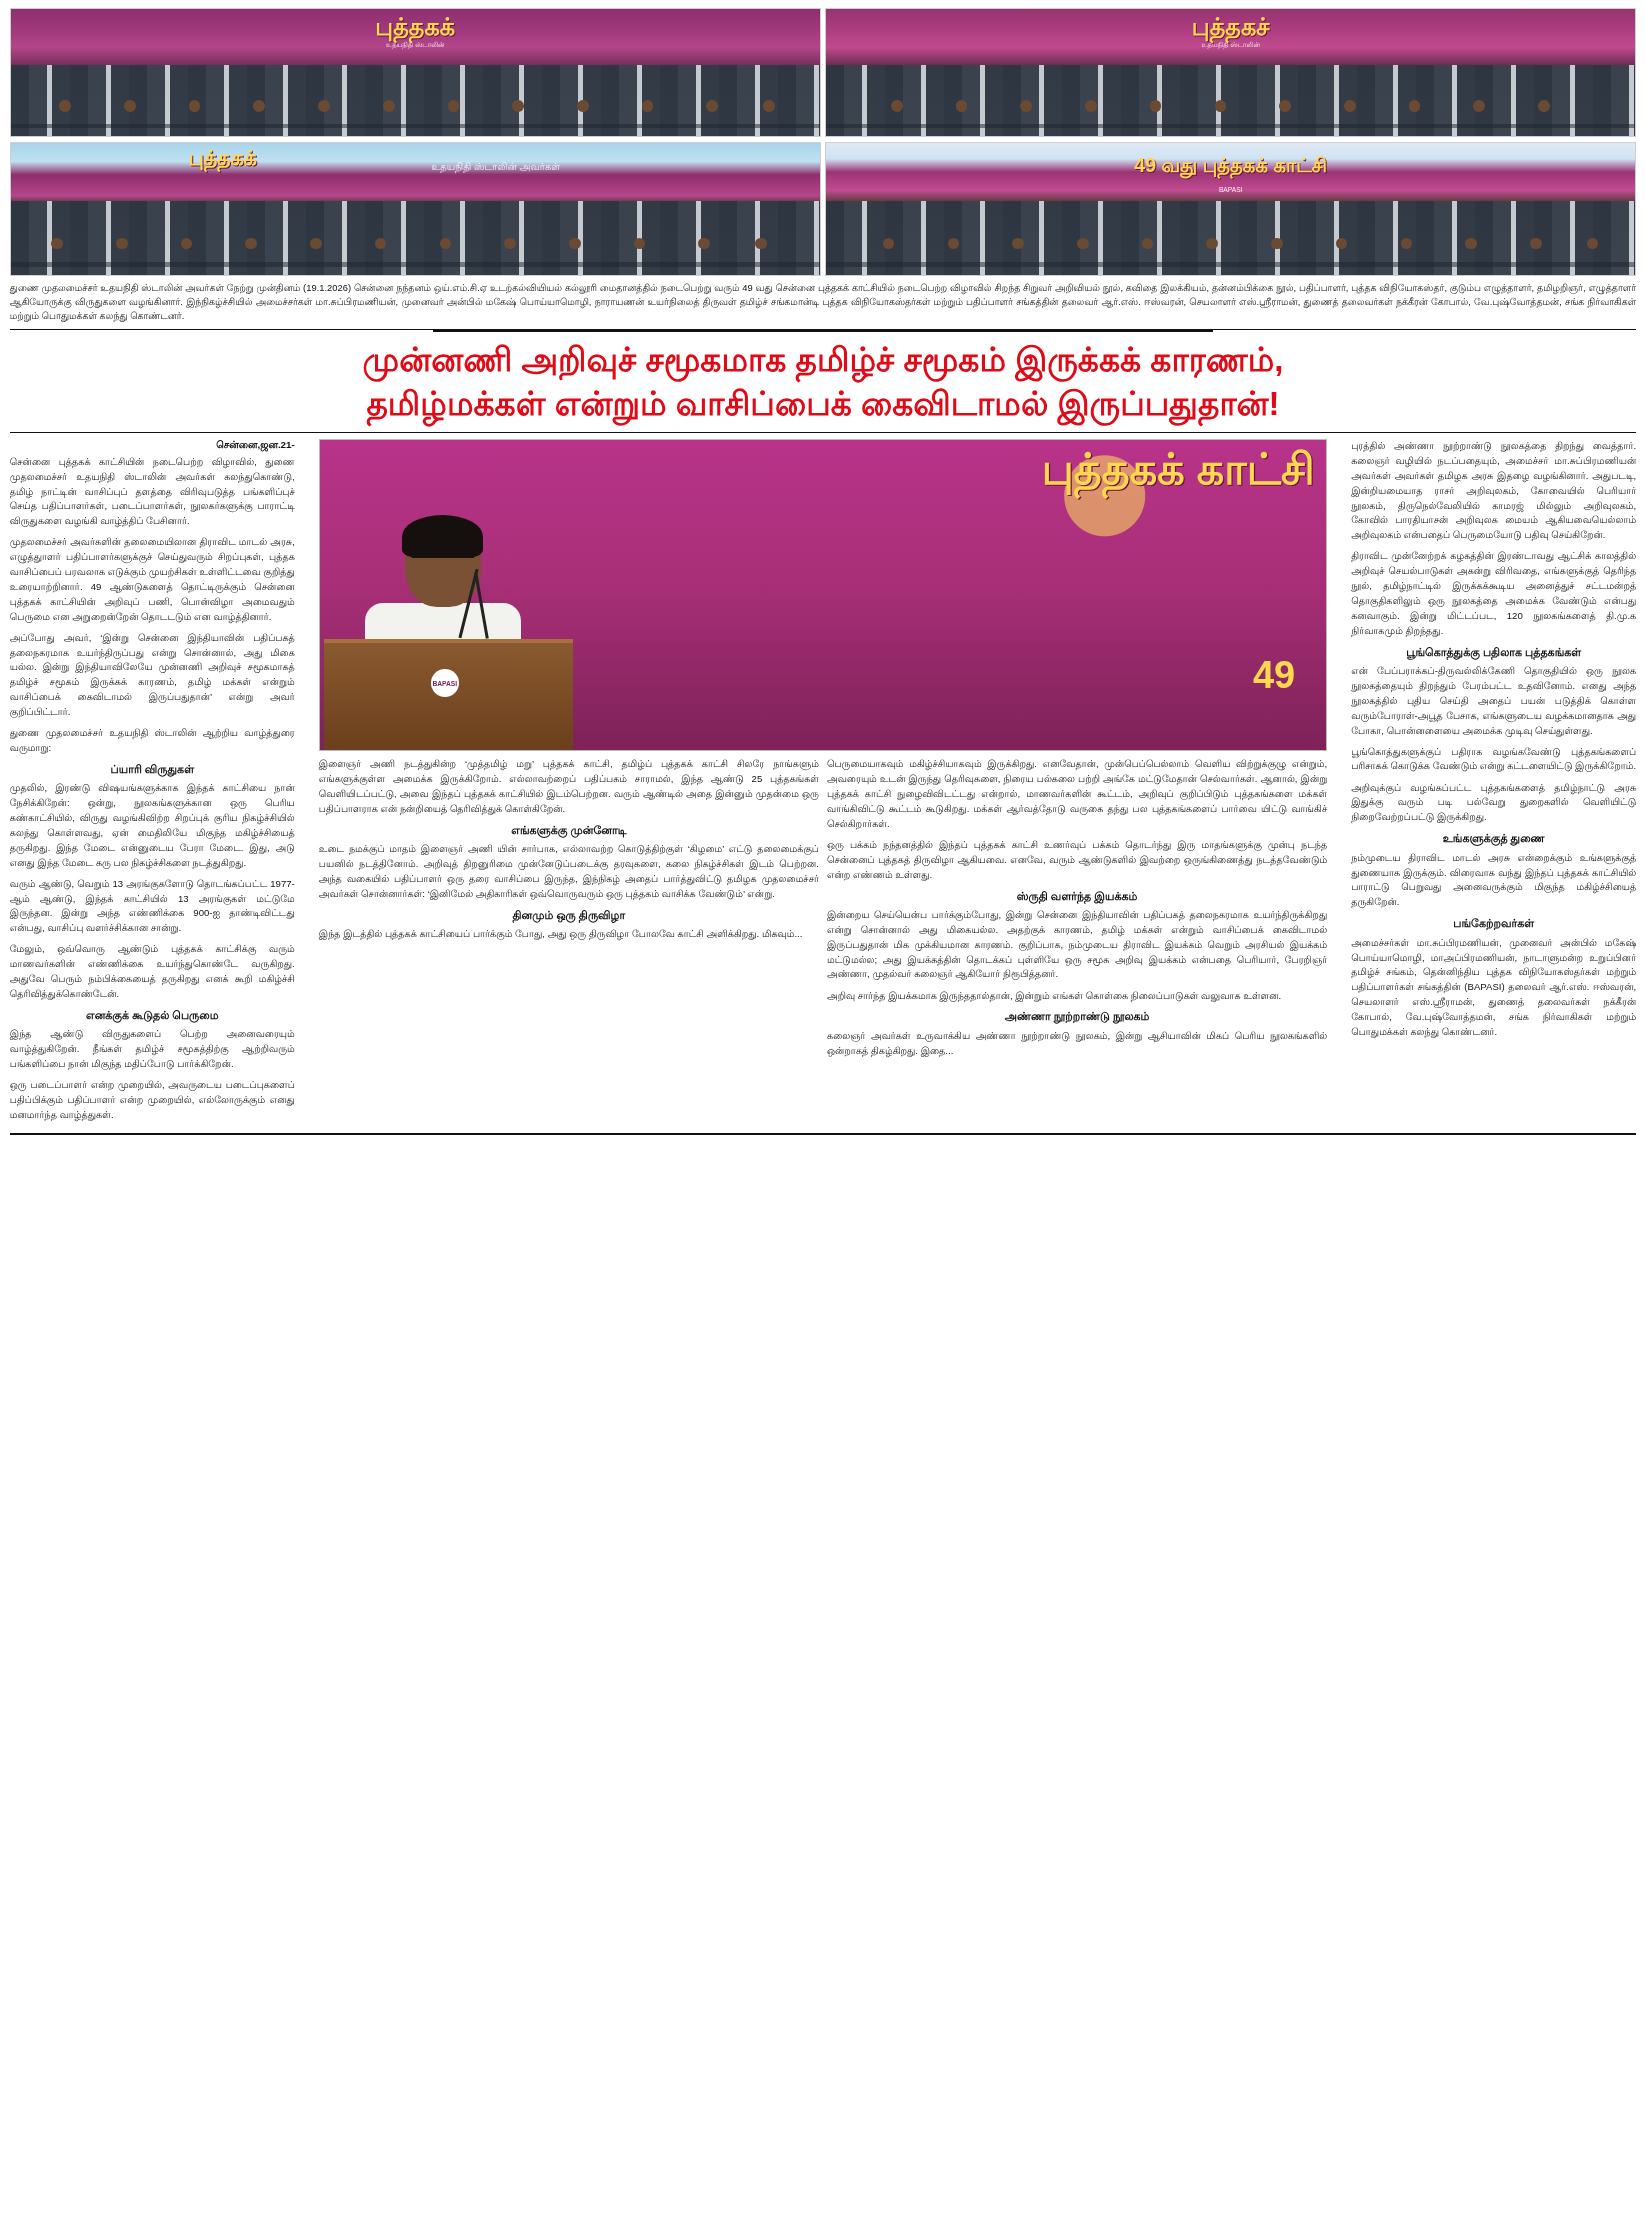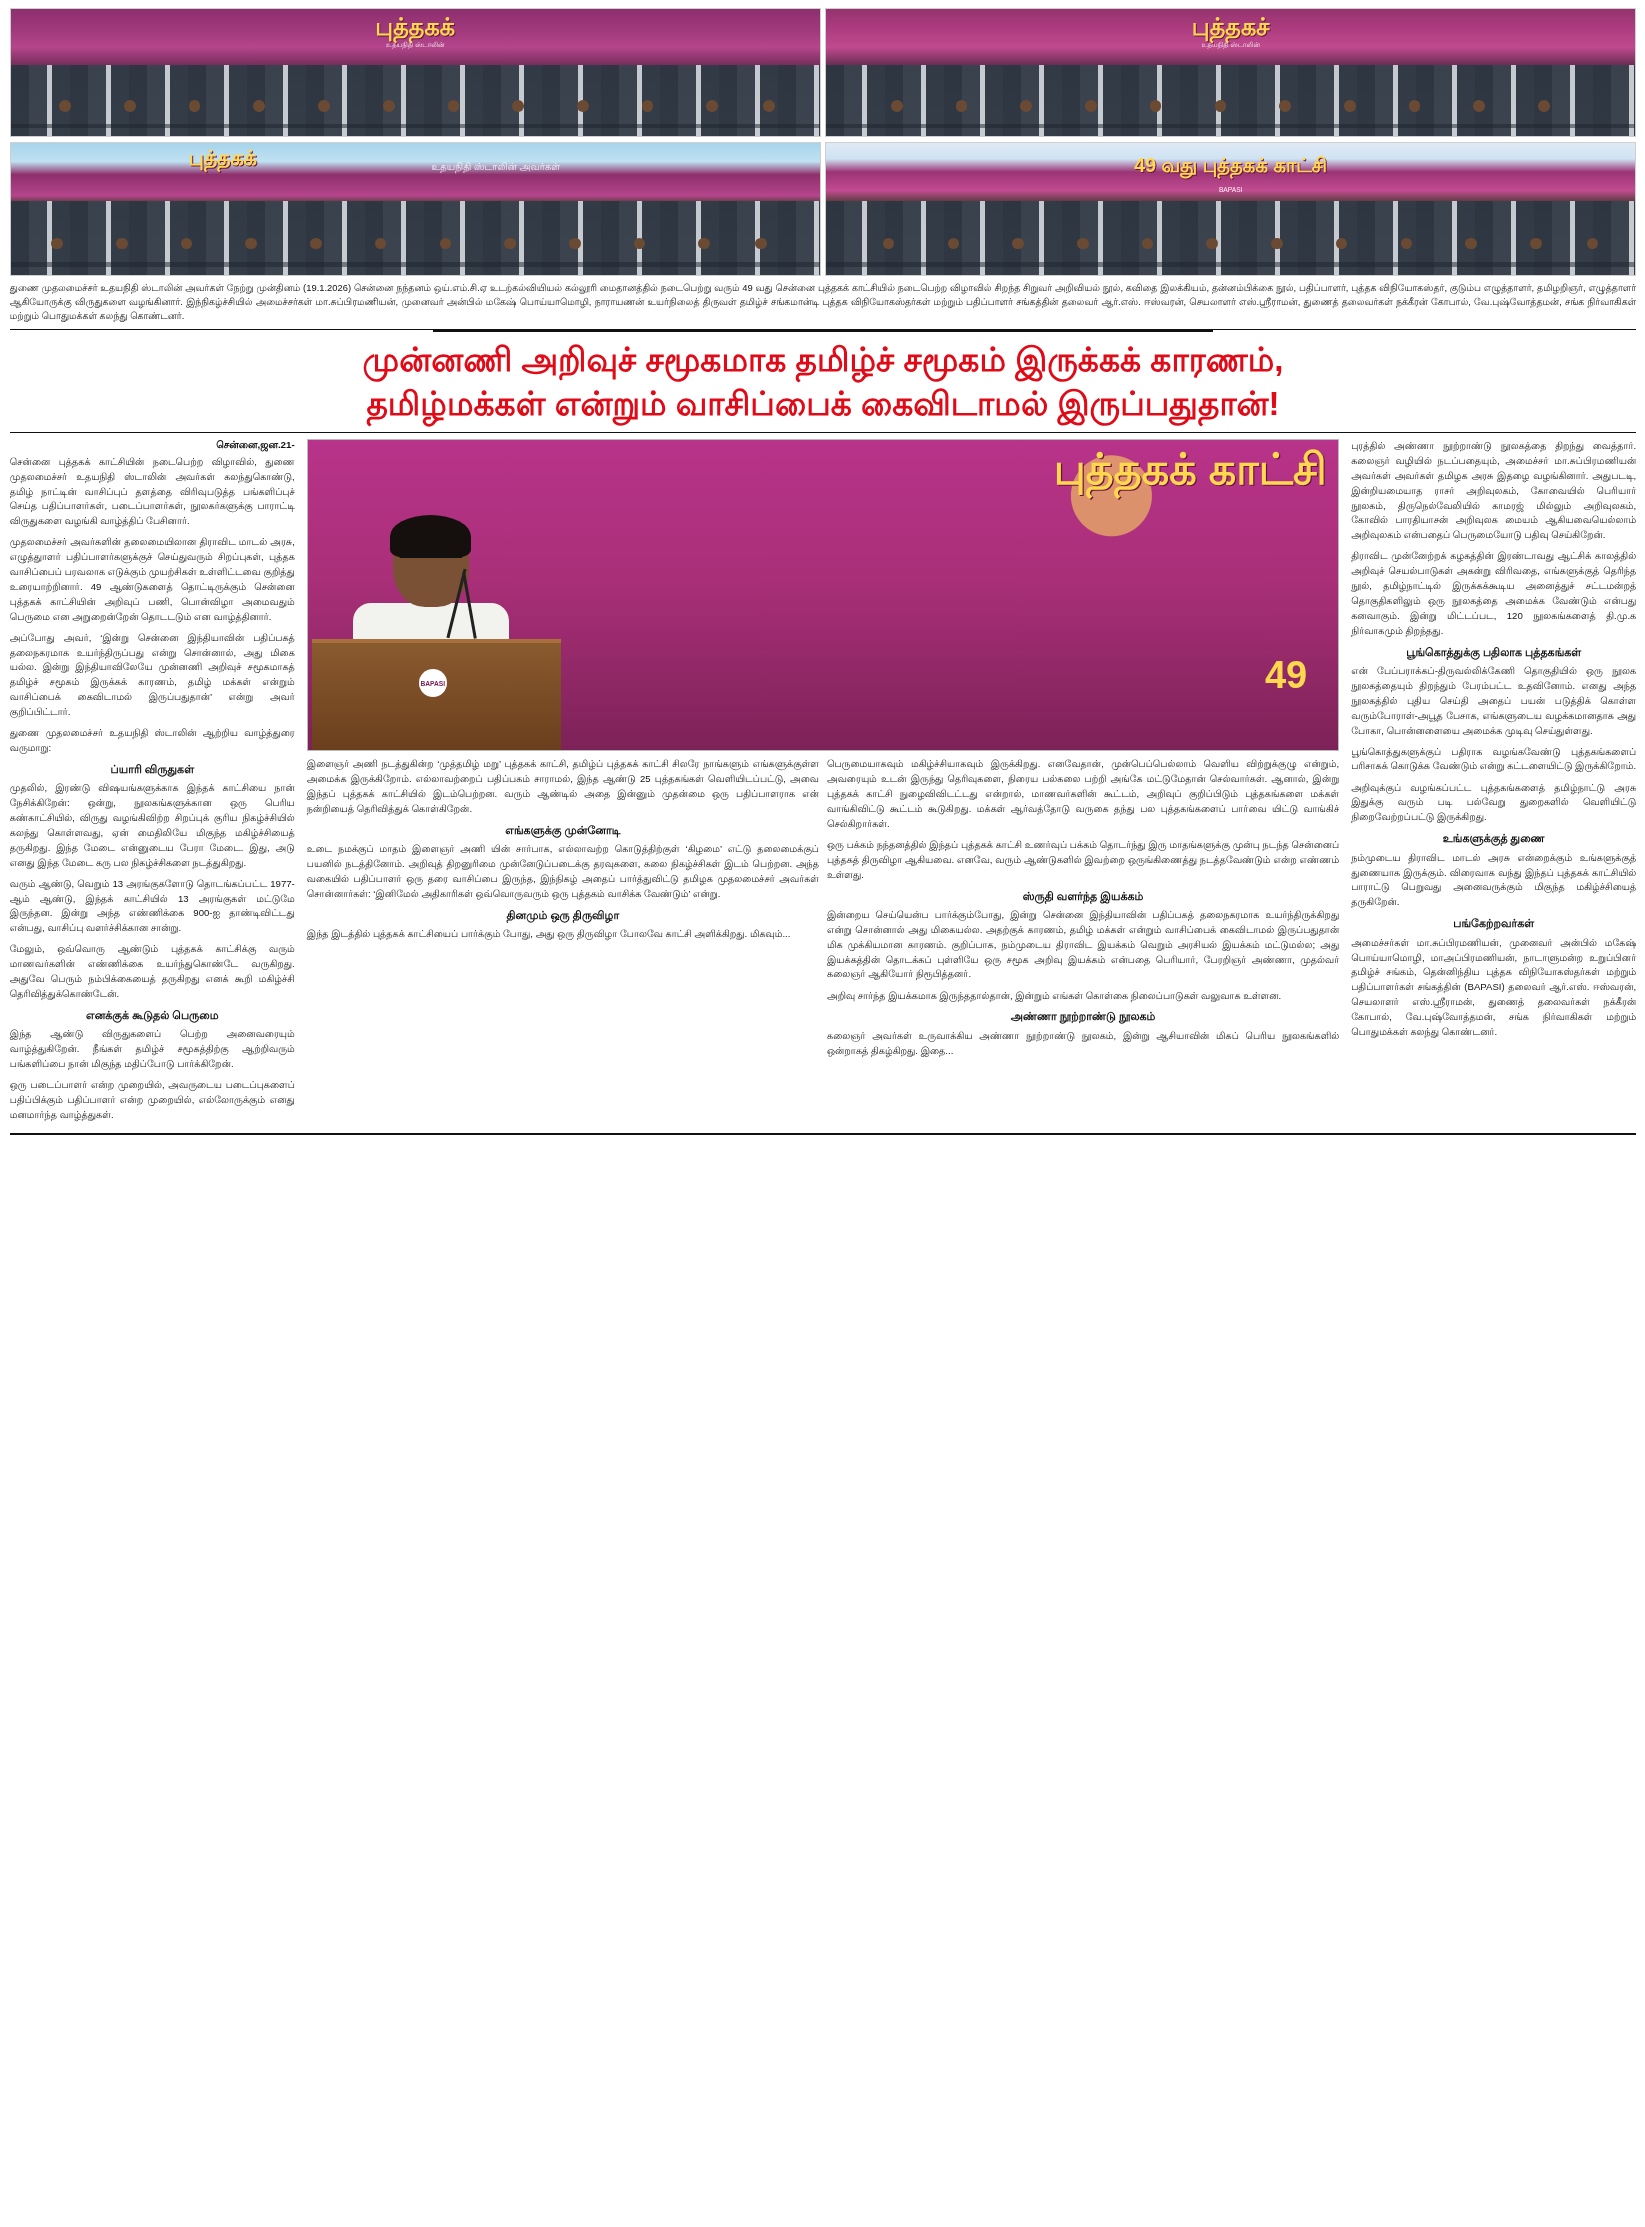--- a/index.html
+++ b/index.html
@@ -116,21 +116,21 @@
   }
   .headline-rule {
     height:1.3px; background:#111; margin: 7.1px 0 0 0;
   }
 
   
   .body-wrap {
     margin-top: 6.2px;
     display: grid;
     grid-template-columns: 285px 1fr 285px;
-    gap: 12px;
+    gap: 24px;
   }
   .col { }
   .dateline {
     font-size: 9.8px; font-weight:bold; text-align:right;
     margin-bottom: 2.7px;
   }
   .para {
     font-size: 9.6px;
     line-height: 1.55;
     text-align: justify;

